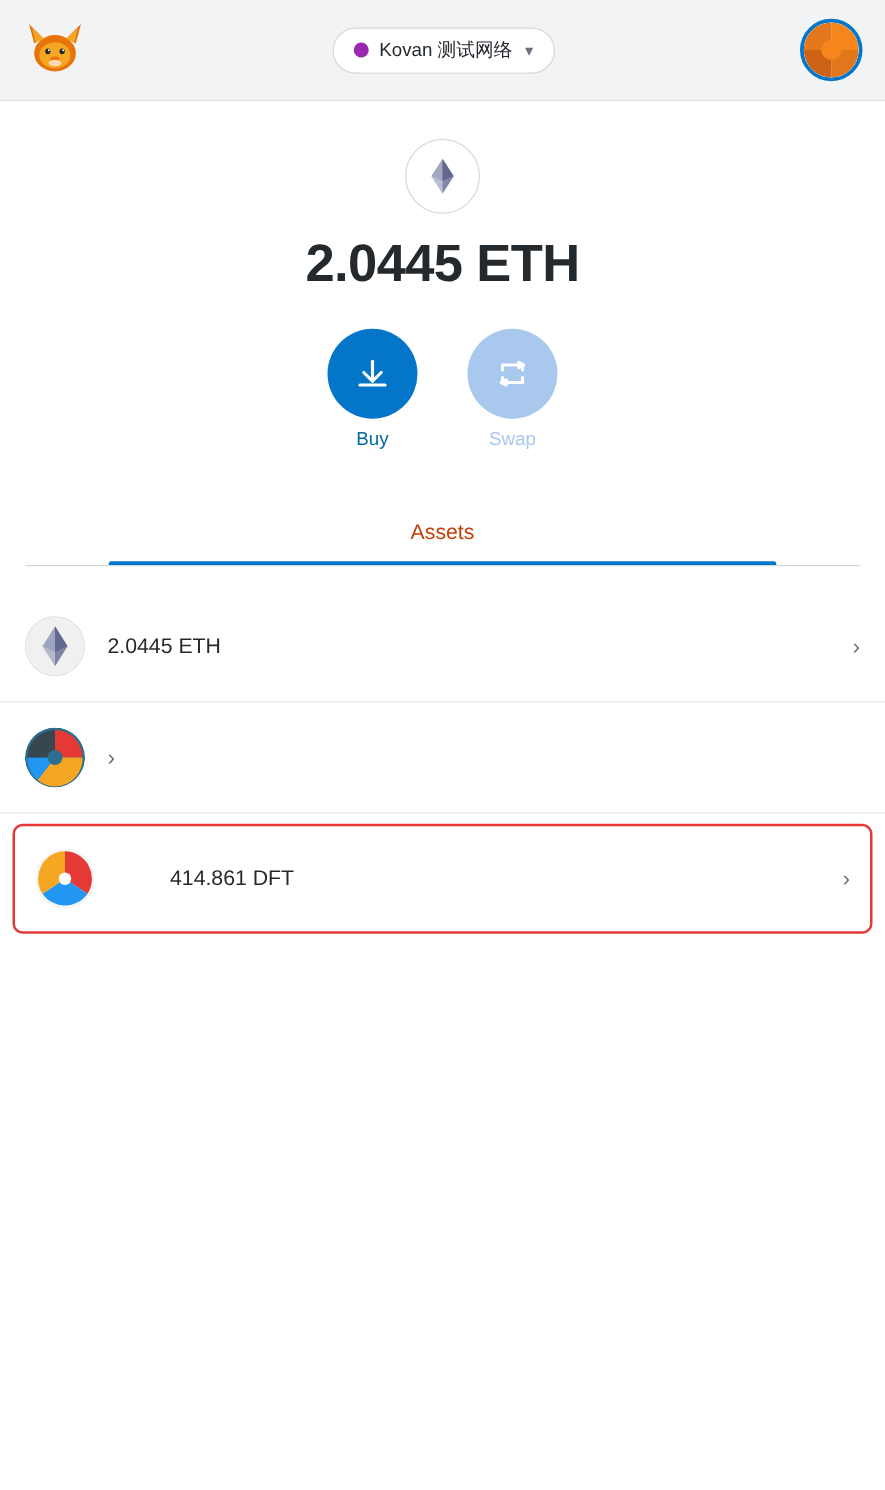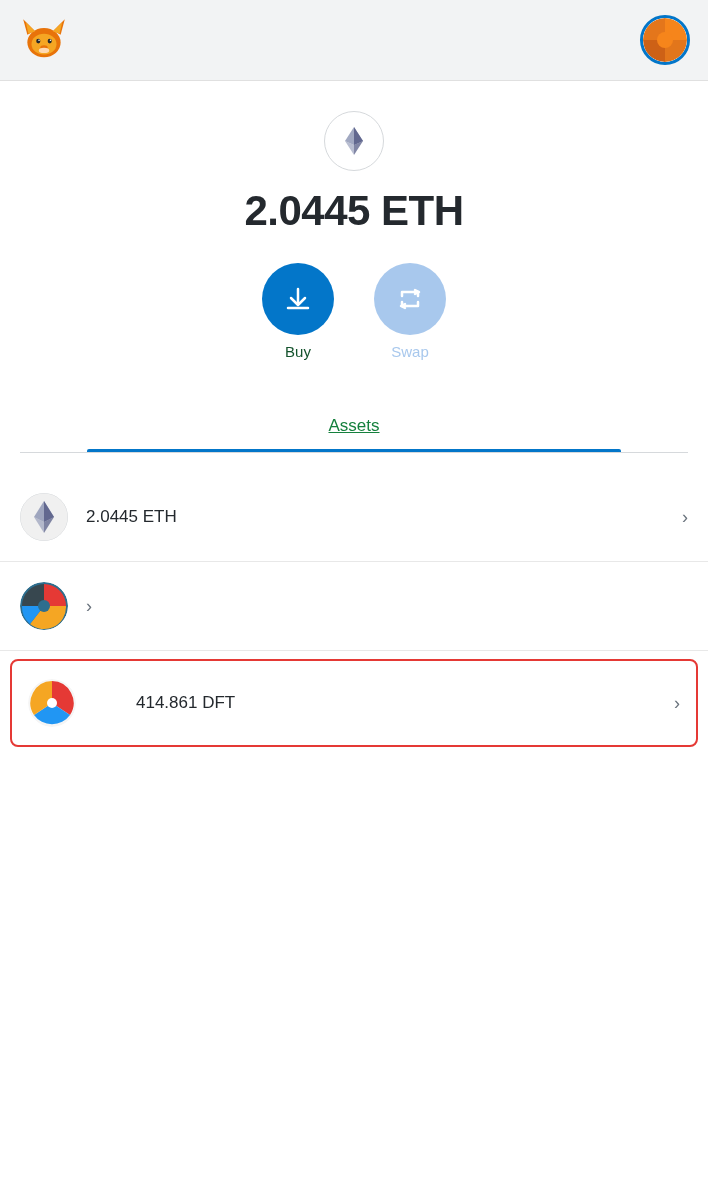--- a/index.html
+++ b/index.html
@@ -132,21 +132,21 @@
     .btn-blue {
       background: #0376c9;
     }
 
     .btn-light-blue {
       background: #a8c8ed;
     }
 
     .action-btn-label {
       font-size: 15px;
-      color: #14532d;
+      color: #0369a1;
       font-weight: 500;
     }
 
     .action-btn-label.light {
       color: #a8c8ed;
       text-align: center;
     }
 
     
     .tabs-container {
@@ -160,22 +160,21 @@
       text-align: center;
       padding: 16px 0;
       font-size: 17px;
       font-weight: 500;
       cursor: pointer;
       color: #6a737d;
       position: relative;
     }
 
     .tab.active {
-      color: #15803d;
-      text-decoration: underline;
+      color: #c2410c;
     }
 
     .tab.active::after {
       content: '';
       position: absolute;
       bottom: 0;
       left: 10%;
       width: 80%;
       height: 3px;
       background: #0376c9;
@@ -251,20 +250,25 @@
     <ellipse cx="61" cy="52" rx="4" ry="4.5" fill="#24292e"></ellipse>
 
     <circle cx="40.5" cy="50.5" r="1.5" fill="white"></circle>
     <circle cx="62.5" cy="50.5" r="1.5" fill="white"></circle>
 
     <path d="M44,68 Q50,73 56,68" stroke="#e8730a" stroke-width="1.5" fill="none"></path>
 
     <ellipse cx="50" cy="70" rx="10" ry="5" fill="#ffd9b3"></ellipse>
   </svg>
 
+  <div class="network-selector">
+    <div class="network-dot"></div>
+    <span class="network-name">Kovan 测试网络</span>
+    <span class="chevron-down">▾</span>
+  </div>
 
   <div class="avatar-ring">
     <svg width="44" height="44" viewBox="0 0 44 44">
       <circle cx="22" cy="22" r="22" fill="#f0f0f0"></circle>
 
       <path d="M22,22 L22,0 A22,22 0 0,1 44,22 Z" fill="#f6851b"></path>
       <path d="M22,22 L44,22 A22,22 0 0,1 22,44 Z" fill="#e2761b"></path>
       <path d="M22,22 L22,44 A22,22 0 0,1 0,22 Z" fill="#cd6116"></path>
       <path d="M22,22 L0,22 A22,22 0 0,1 22,0 Z" fill="#e4761b"></path>
 

